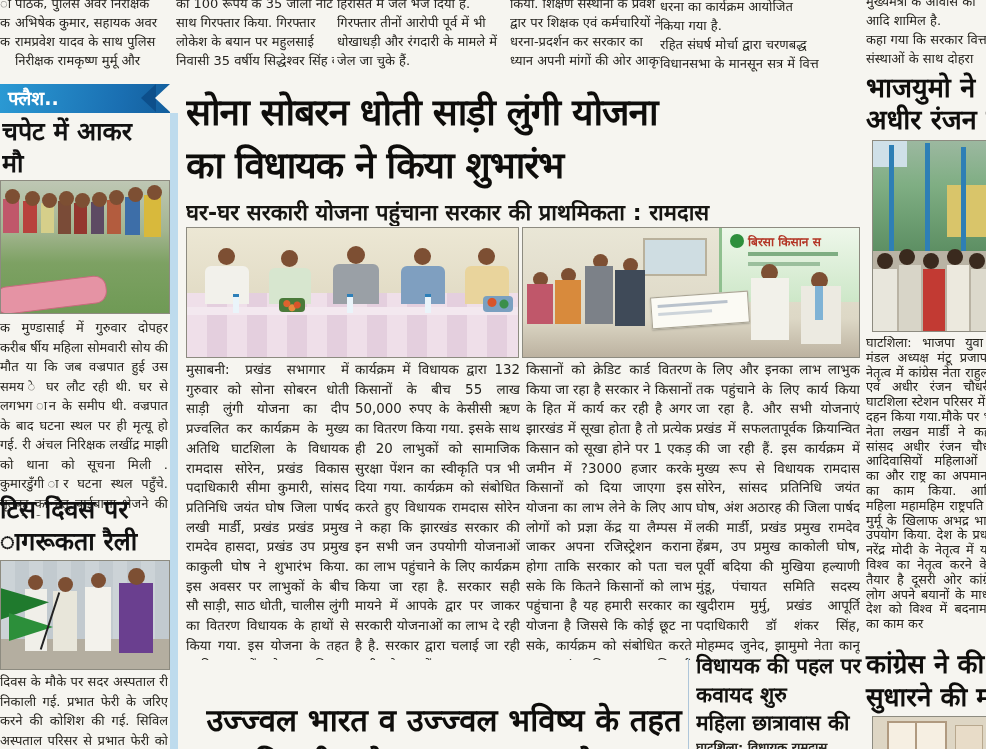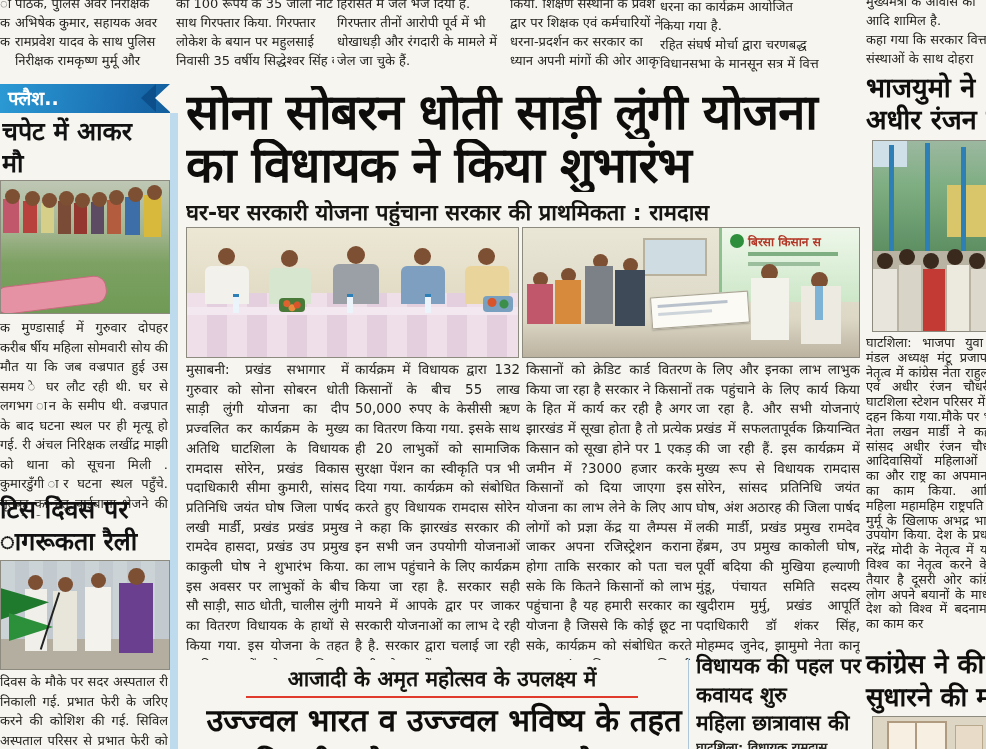--- a/index.html
+++ b/index.html
@@ -33,21 +33,21 @@
     border-right:15px solid #0d4f8b;
   }
   .vrule-blue{left:170px;top:113px;width:8px;height:636px;background:#bedbed;}
   .lh1{font-size:25px;line-height:32px;font-weight:bold;color:#111;}
   .lbody{font-size:13px;line-height:19.5px;color:#27251f;}
   
   .photo{position:absolute;overflow:hidden;border:1px solid #8d8b80;background:#cfcdc2;}
   .shape{position:absolute;}
   .head{position:absolute;width:15px;height:15px;border-radius:50%;background:#7d4f33;}
   
-  .mh{left:186px;top:86px;width:676px;font-size:49px;line-height:53px;
+  .mh{left:186px;top:86px;width:676px;font-size:37px;line-height:53px;
       font-weight:bold;color:#0e0d0b;letter-spacing:-1px;}
   .msub{left:186px;top:196px;width:676px;font-size:22px;font-weight:bold;color:#161511;}
   .mcol{top:360px;height:300px;overflow:hidden;font-size:13.4px;line-height:19.7px;color:#26241e;}
   
   .kicker{left:246px;top:664px;width:392px;text-align:center;font-size:21px;font-weight:bold;
           color:#14130f;border-bottom:2.5px solid #e03a2c;padding-bottom:4px;}
   .bigline{left:186px;top:698px;width:516px;text-align:center;font-size:31px;font-weight:bold;color:#0e0d0b;}
   .partialline{left:186px;top:741px;width:516px;height:8px;overflow:hidden;
                text-align:center;font-size:30px;font-weight:bold;color:#0e0d0b;}
   
@@ -225,21 +225,20 @@
   <div class="abs mcol just" style="left:355px;width:165px;">
     <span>कार्यक्रम में विधायक द्वारा 132 किसानों के बीच 55 लाख 50,000 रुपए के केसीसी ऋण का वितरण किया गया. इसके साथ ही 20 लाभुकों को सामाजिक सुरक्षा पेंशन का स्वीकृति पत्र भी दिया गया. कार्यक्रम को संबोधित करते हुए विधायक रामदास सोरेन ने कहा कि झारखंड सरकार की इन सभी जन उपयोगी योजनाओं का लाभ पहुंचाने के लिए कार्यक्रम किया जा रहा है. सरकार सही मायने में आपके द्वार पर जाकर सरकारी योजनाओं का लाभ दे रही है है. सरकार द्वारा चलाई जा रही सभी योजनाओं का घर-घर तक लाभ पहुंचाने का लक्ष्य है. अभी खेती का समय है इसलिए</span>
   </div>
   <div class="abs mcol just" style="left:526px;width:166px;">
     <span>किसानों को क्रेडिट कार्ड वितरण किया जा रहा है सरकार ने किसानों के हित में कार्य कर रही है अगर झारखंड में सूखा होता है तो प्रत्येक किसान को सूखा होने पर 1 एकड़ जमीन में ?3000 हजार करके किसानों को दिया जाएगा इस योजना का लाभ लेने के लिए आप लोगों को प्रज्ञा केंद्र या लैम्पस में जाकर अपना रजिस्ट्रेशन कराना होगा ताकि सरकार को पता चल सके कि कितने किसानों को लाभ पहुंचाना है यह हमारी सरकार का योजना है जिससे कि कोई छूट ना सके, कार्यक्रम को संबोधित करते हुए प्रखंड विकास पदाधिकारी सीमा कुमारी ने कहा कि सरकार की सभी योजनाओं को प्रखंड में लागू कराने</span>
   </div>
   <div class="abs mcol just" style="left:696px;width:164px;">
     <span>के लिए और इनका लाभ लाभुक तक पहुंचाने के लिए कार्य किया जा रहा है. और सभी योजनाएं प्रखंड में सफलतापूर्वक क्रियान्वित की जा रही हैं. इस कार्यक्रम में मुख्य रूप से विधायक रामदास सोरेन, सांसद प्रतिनिधि जयंत घोष, अंश अठारह की जिला पार्षद लकी मार्डी, प्रखंड प्रमुख रामदेव हेंब्रम, उप प्रमुख काकोली घोष, पूर्वी बदिया की मुखिया हल्याणी मुंडू, पंचायत समिति सदस्य खुदीराम मुर्मु, प्रखंड आपूर्ति पदाधिकारी डॉ शंकर सिंह, मोहम्मद जुनेद, झामुमो नेता कानू सामंत, प्रखंड अध्यक्ष प्रधान सोरेन, सोमाय सोरेन, विभिन्न बैंकों के बैंकर्स सहित काफी संख्या में ग्रामीण उपस्थित थे.</span>
   </div>
 
-  <div class="abs kicker ln">आजादी के अमृत महोत्सव के उपलक्ष्य में</div>
   <div class="abs bigline ln">उज्ज्वल भारत व उज्ज्वल भविष्य के तहत</div>
   <div class="abs partialline ln">बिजली महोत्सव का हुआ आयोजन</div>
 
   <div class="abs vrule-thin"></div>
   <div class="abs brh">
     <div class="ln">विधायक की पहल पर</div>
     <div class="ln">कवायद शुरु</div>
     <div class="ln">महिला छात्रावास की</div>
   </div>
   <div class="abs brpartial ln">घाटशिला: विधायक रामदास</div>

